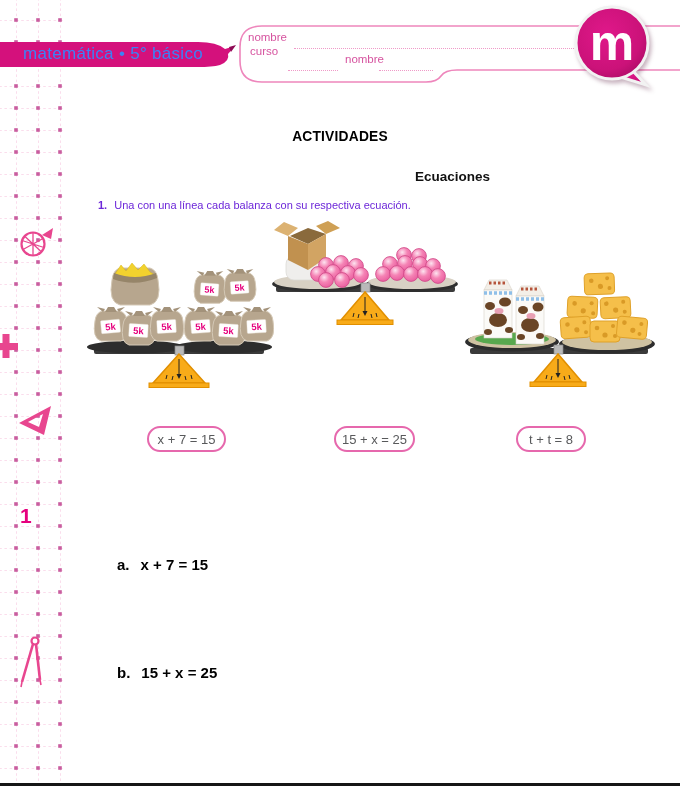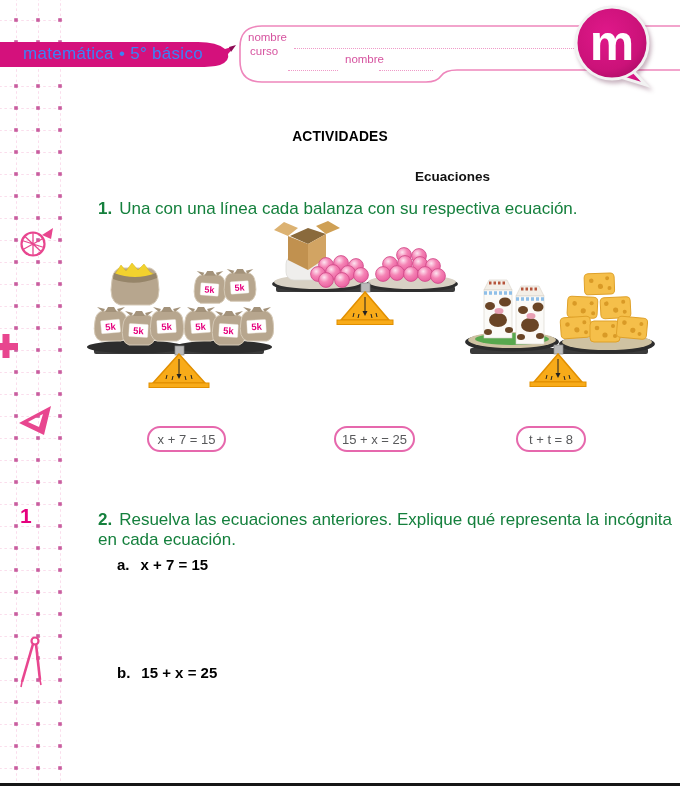--- a/index.html
+++ b/index.html
@@ -14,21 +14,21 @@
   .logo{position:absolute;left:570px;top:2px;width:86px;height:88px;}
   .logo svg{filter:drop-shadow(2px 3px 2px rgba(70,0,40,.3));}
   .logo-m{position:absolute;left:0;top:11px;width:84px;text-align:center;
     font-size:50px;font-weight:bold;color:#fff;line-height:60px;}
 
   
   .title1{position:absolute;left:190px;top:129px;width:300px;text-align:center;
     font-size:13.8px;font-weight:600;color:#000000;letter-spacing:.2px;}
   .title2{position:absolute;left:190px;top:149px;width:300px;text-align:right;
     font-size:13.5px;font-weight:700;color:#111;margin-top:20px;}
-  .exline{position:absolute;font-size:17px;color:#15803d;}
+  .exline{position:absolute;font-size:11px;color:#6d28d9;}
   .exline b{margin-right:7px;}
   .item-row{position:absolute;font-size:15px;color:#000000;font-weight:600;}
   .item-row b{font-weight:700;margin-right:11px;}
 
   
   .pill{position:absolute;height:26px;border:2px solid #e668ad;border-radius:14px;
     display:flex;align-items:center;justify-content:center;
     color:#58595b;font-size:13px;background:#fff;box-sizing:border-box;}
 
   .bottom-line{position:absolute;left:0;top:783px;width:680px;height:3px;background:#161616;}
@@ -353,23 +353,20 @@
   <div class="pill" style="left:147px;top:426px;width:79px">
       <span>x + 7 = 15</span>
     </div>
   <div class="pill" style="left:334px;top:426px;width:81px">
       <span>15 + x = 25</span>
     </div>
   <div class="pill" style="left:516px;top:426px;width:70px">
       <span>t + t = 8</span>
     </div>
 
-  <div class="exline" style="left:98px;top:510px">
-    <b>2.</b><span>Resuelva las ecuaciones anteriores. Explique qué representa la incógnita en cada ecuación.</span>
-  </div>
 
   <div class="item-row" style="left:117px;top:556px">
     <b>a.</b><span>x + 7 = 15</span>
   </div>
   <div class="item-row" style="left:117px;top:664px">
     <b>b.</b><span>15 + x = 25</span>
   </div>
   <div class="item-row" style="left:117px;top:812px">
     <b>c.</b><span>t + t = 8</span>
   </div>

